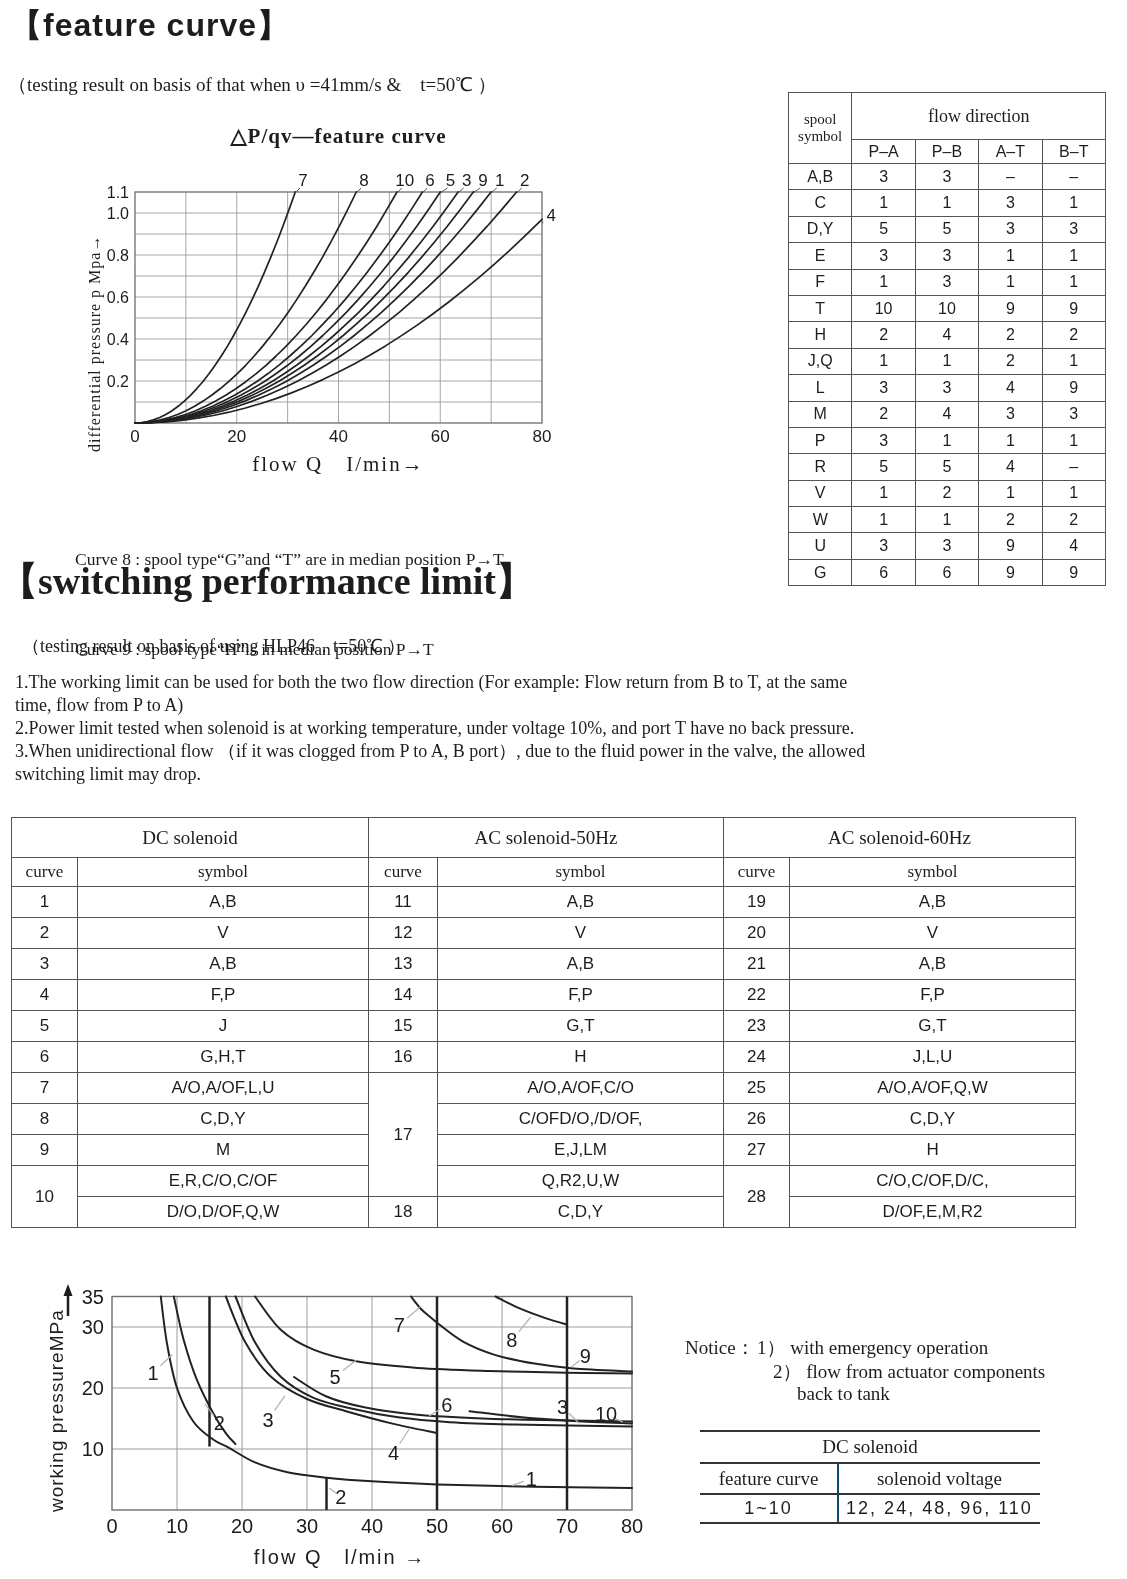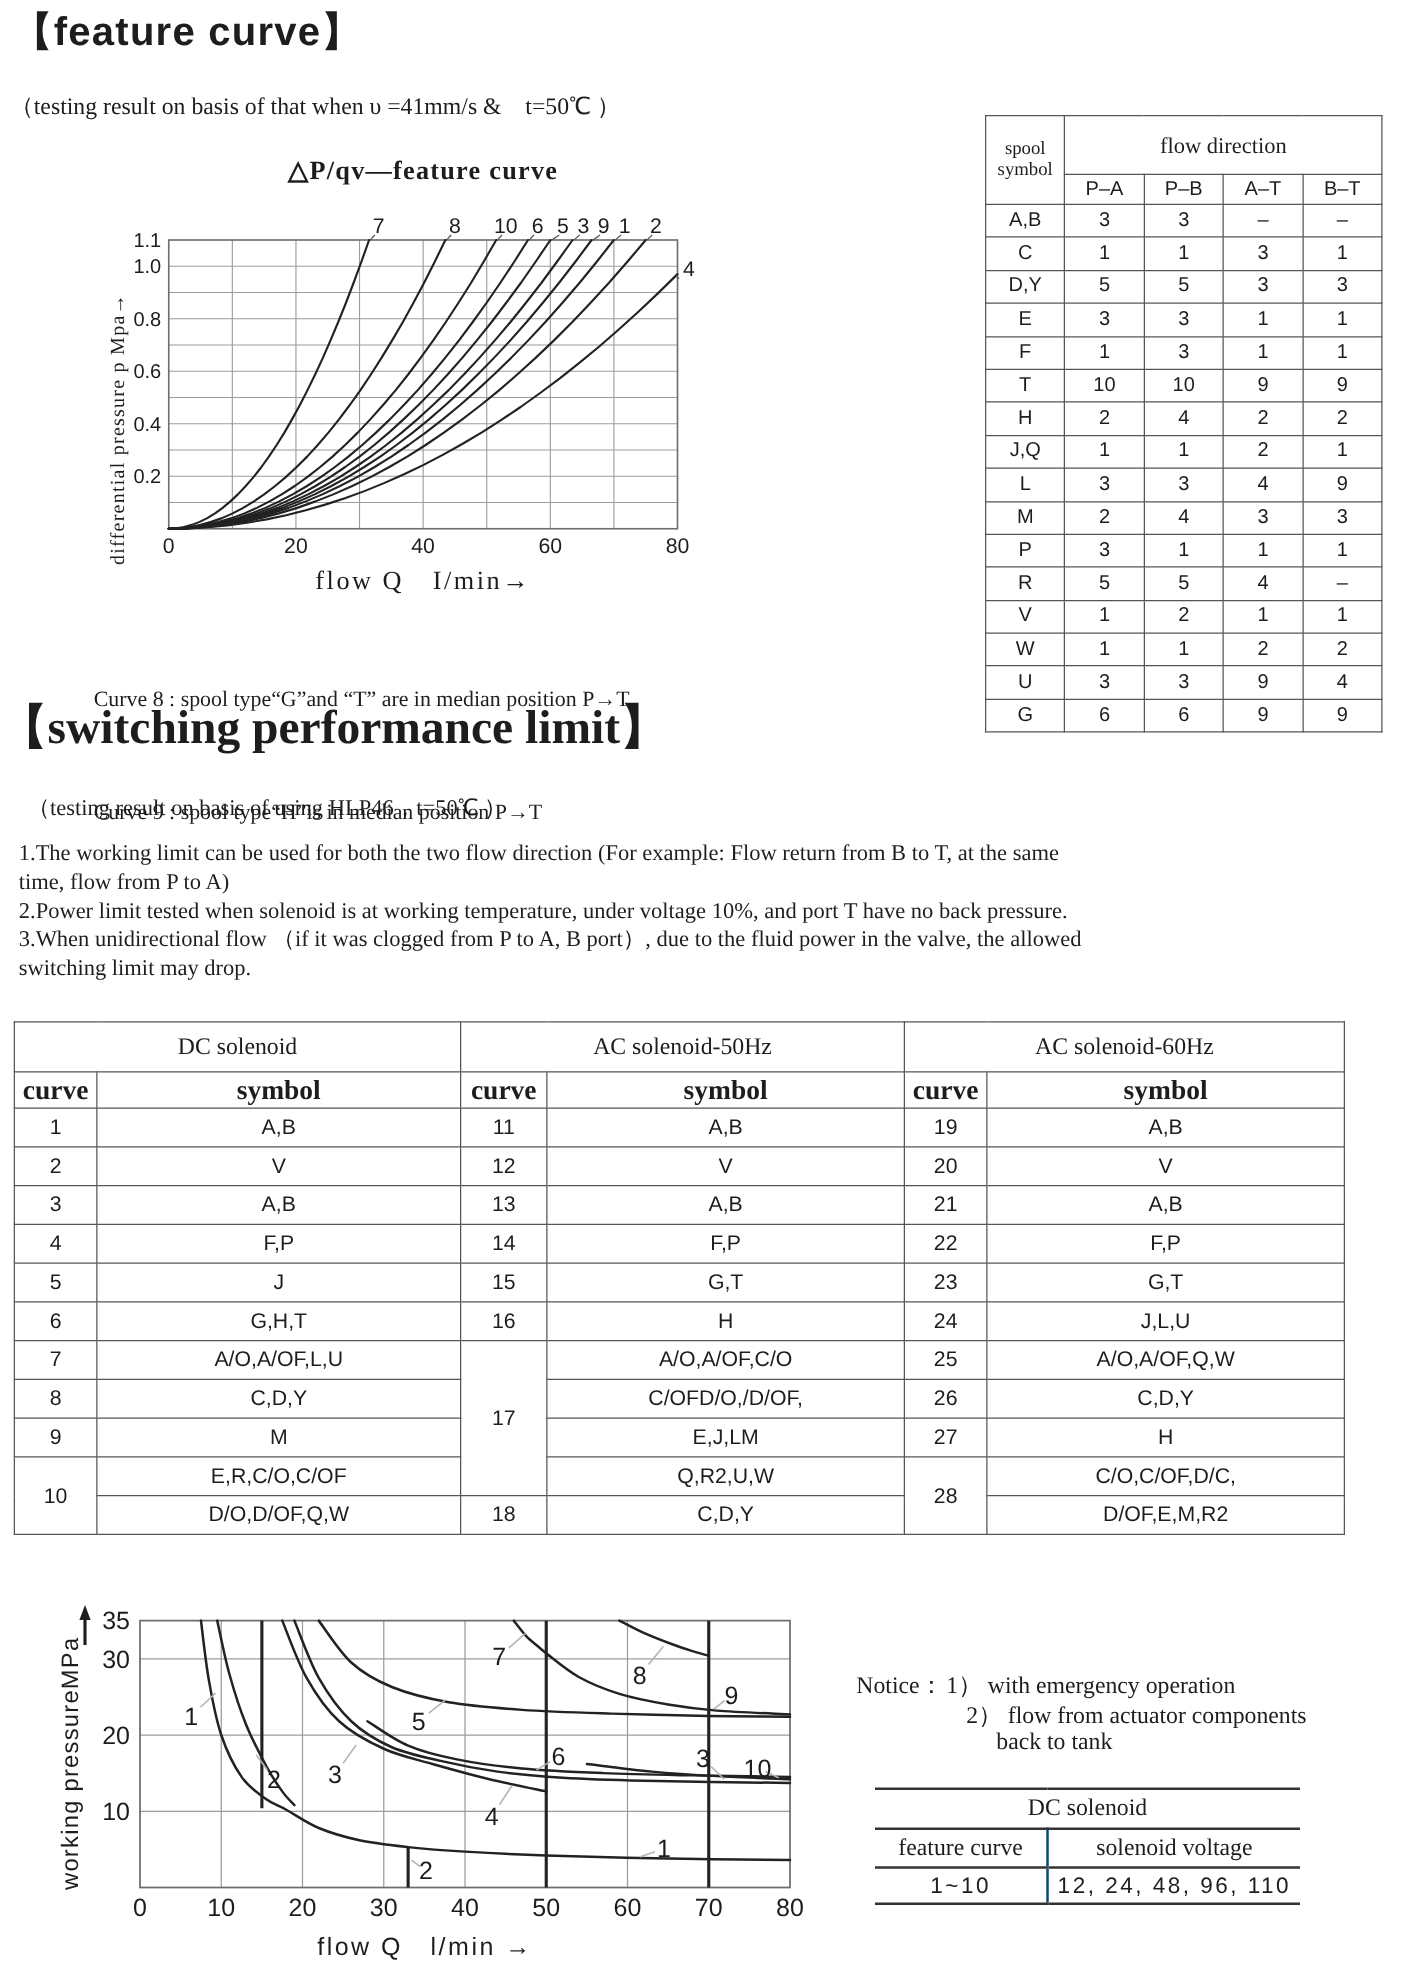--- a/index.html
+++ b/index.html
@@ -28,21 +28,21 @@
   .spool th,.spool td{border:1px solid #555;text-align:center;padding:0;}
   .spool .corner{font-family:"Liberation Serif",serif;font-size:15px;font-weight:normal;white-space:pre-line;line-height:17px;}
   .spool .fdir{font-family:"Liberation Serif",serif;font-size:18px;font-weight:normal;height:46px;}
   .spool .dir{font-family:"Liberation Sans",sans-serif;font-size:16px;font-weight:normal;height:23px;}
   .spool td{font-family:"Liberation Sans",sans-serif;font-size:16px;height:25.4px;}
   
   #solWrap{left:11px;top:817px;}
   .sol{width:1064px;table-layout:fixed;}
   .sol th,.sol td{border:1px solid #555;text-align:center;padding:0;}
   .sol .grp{font-family:"Liberation Serif",serif;font-size:19px;font-weight:normal;height:39px;}
-  .sol .ch{font-family:"Liberation Serif",serif;font-size:22px;font-weight:bold;height:28px;}
+  .sol .ch{font-family:"Liberation Serif",serif;font-size:17px;font-weight:normal;height:28px;}
   .sol td{font-family:"Liberation Sans",sans-serif;font-size:17px;height:30px;}
   
   .vlab2{left:46px;top:1512px;transform:rotate(-90deg);transform-origin:left top;
          font-family:"Liberation Sans",sans-serif;font-size:19px;letter-spacing:1px;white-space:pre;}
   .xlab2{left:80px;top:1544px;width:520px;text-align:center;
          font-family:"Liberation Sans",sans-serif;font-size:20px;letter-spacing:2px;white-space:pre;}
   
   .noticeLbl{left:685px;top:1335px;font-family:"Liberation Serif",serif;font-size:19px;}
   .nl1{left:757px;top:1335px;font-family:"Liberation Serif",serif;font-size:19px;}
   .nl2{left:757px;top:1359px;font-family:"Liberation Serif",serif;font-size:19px;margin-left:16px;}

